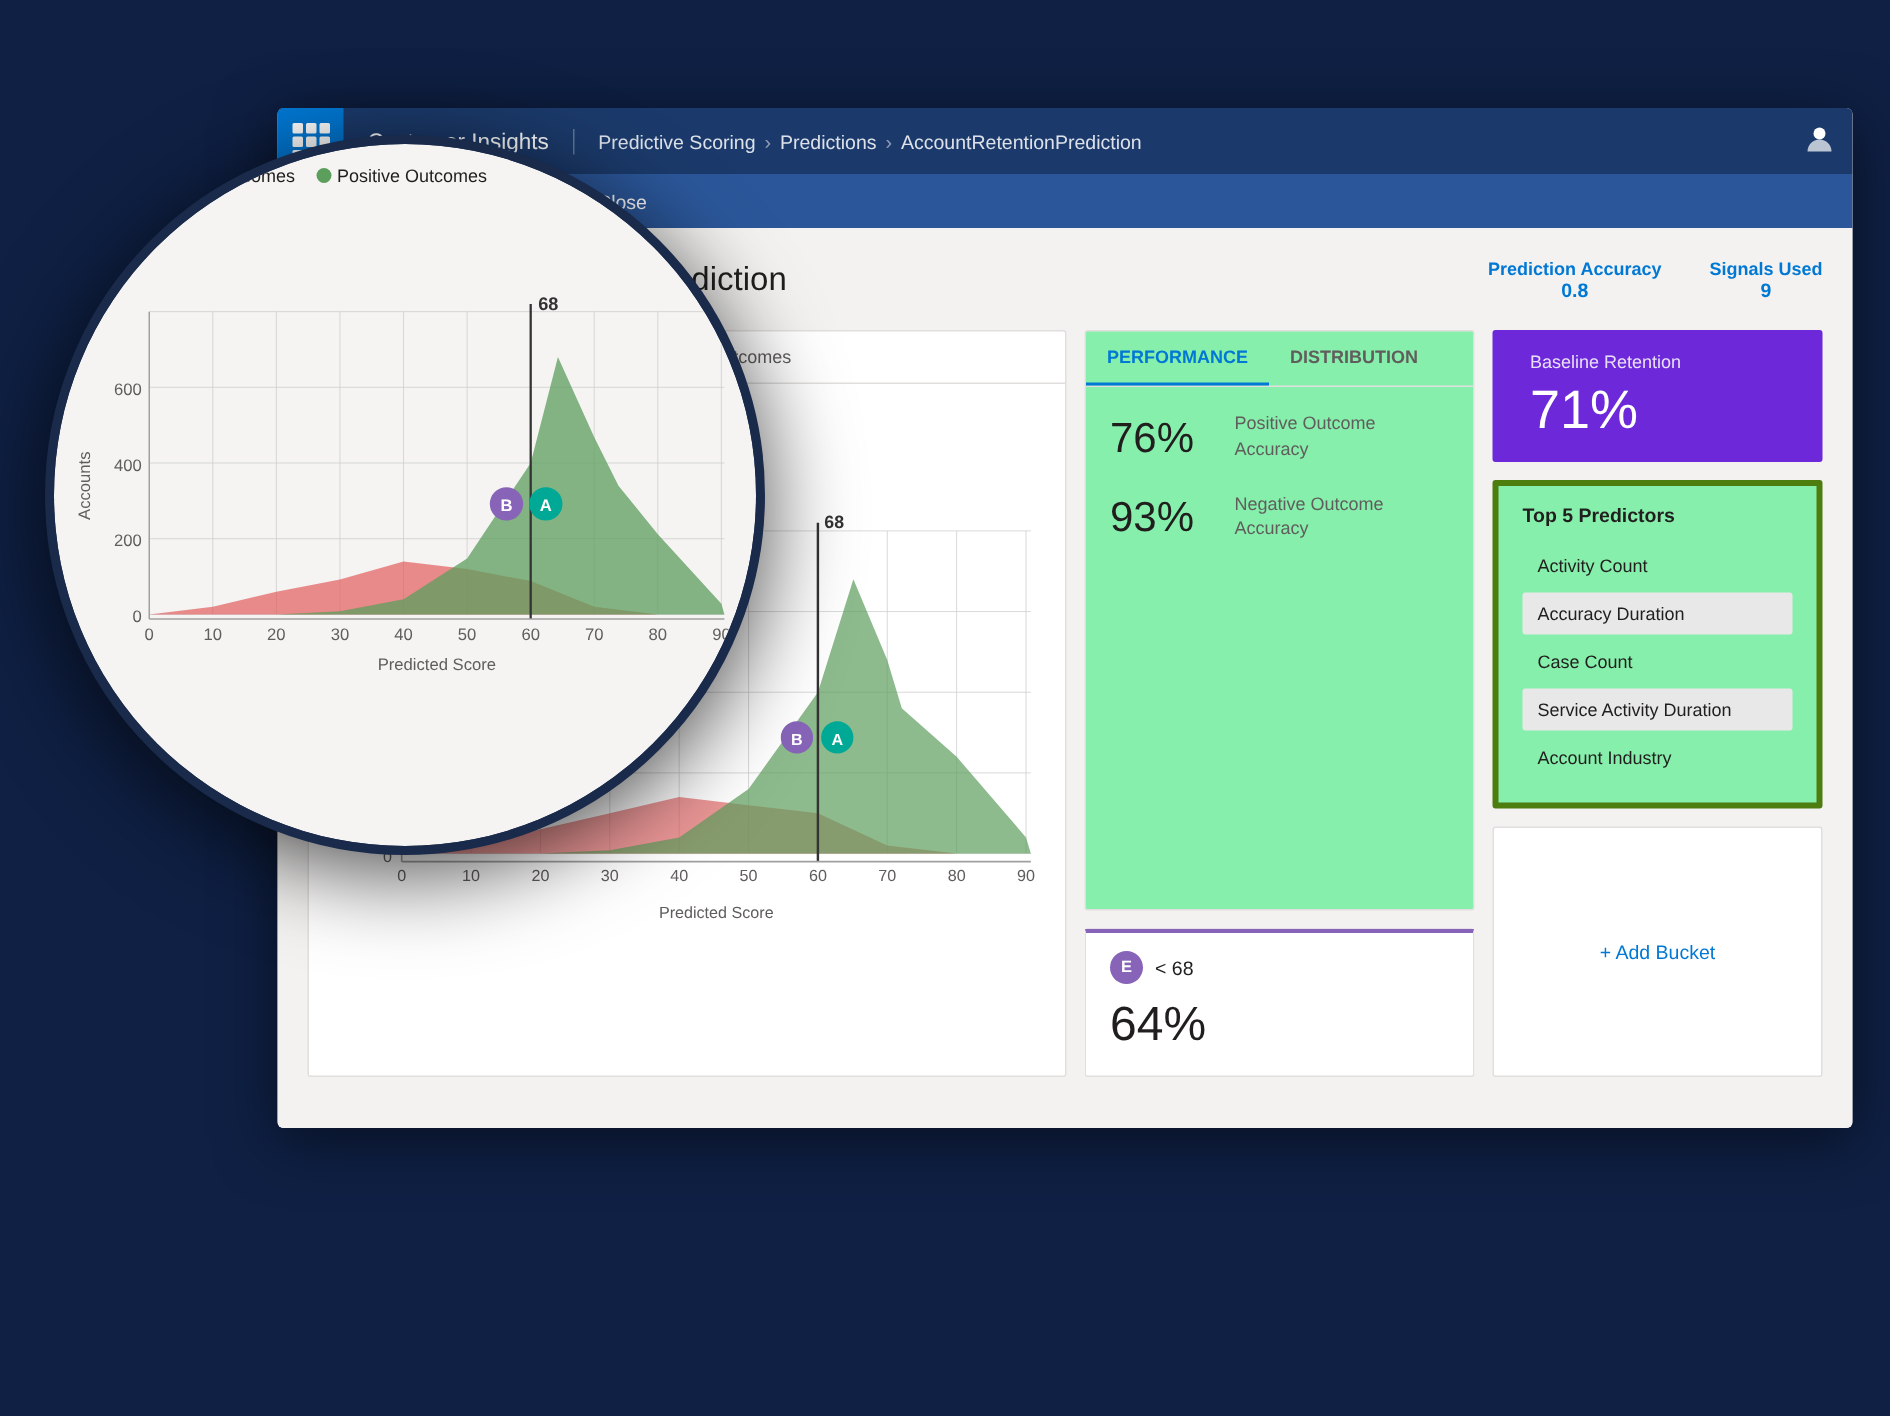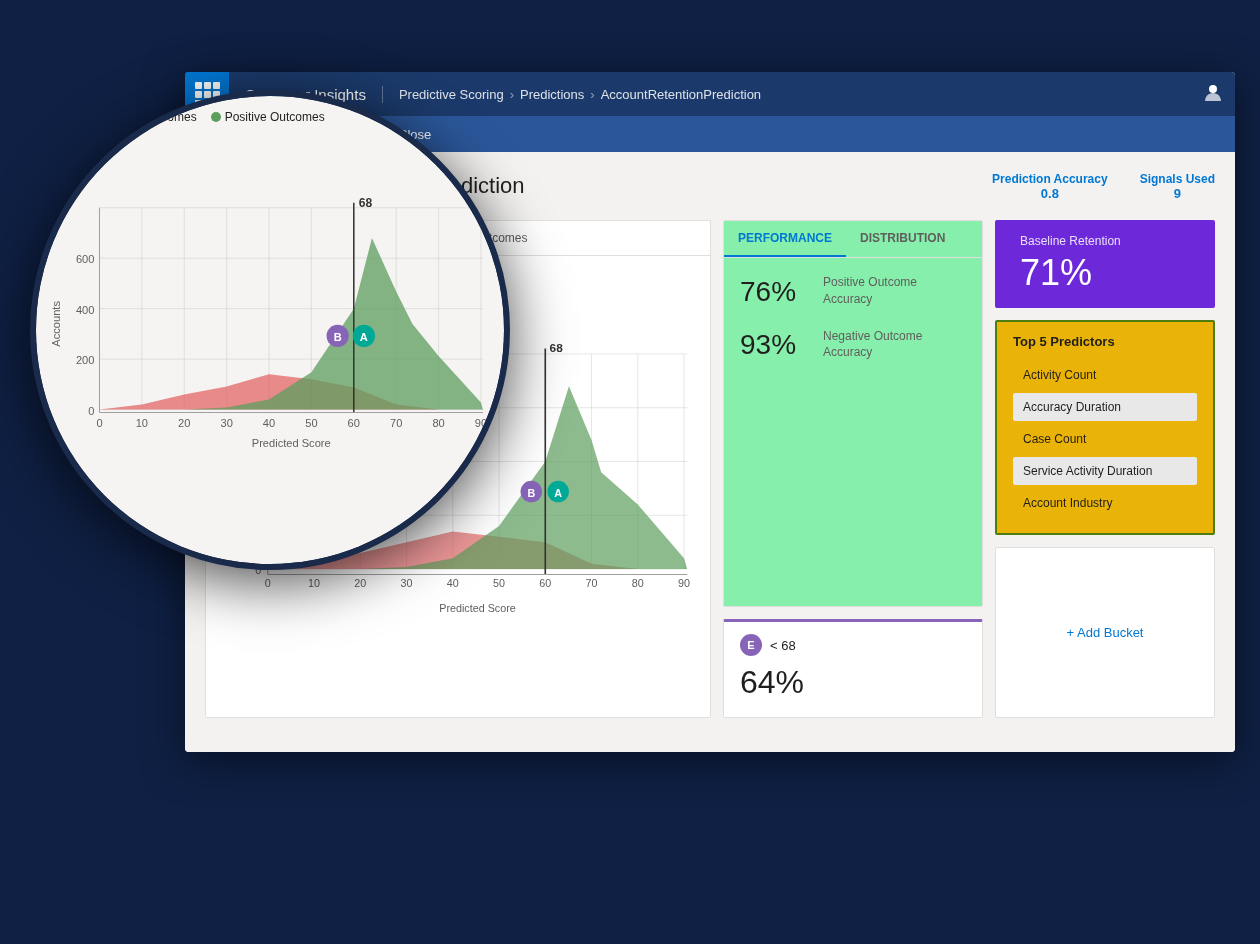--- a/index.html
+++ b/index.html
@@ -326,22 +326,22 @@
     .baseline-label {
       font-size: 12px;
       color: rgba(255,255,255,0.85);
       margin-bottom: 4px;
     }
     .baseline-value {
       font-size: 36px;
       font-weight: 300;
     }
     .predictors-panel {
-      background: #eab308;
-      border: 2px solid #4d7c0f;
+      background: #86efac;
+      border: 4px solid #4d7c0f;
       border-radius: 2px;
       padding: 12px 16px;
     }
     .predictors-title {
       font-size: 13px;
       font-weight: 600;
       color: #201f1e;
       margin-bottom: 12px;
     }
     .predictor-item {

